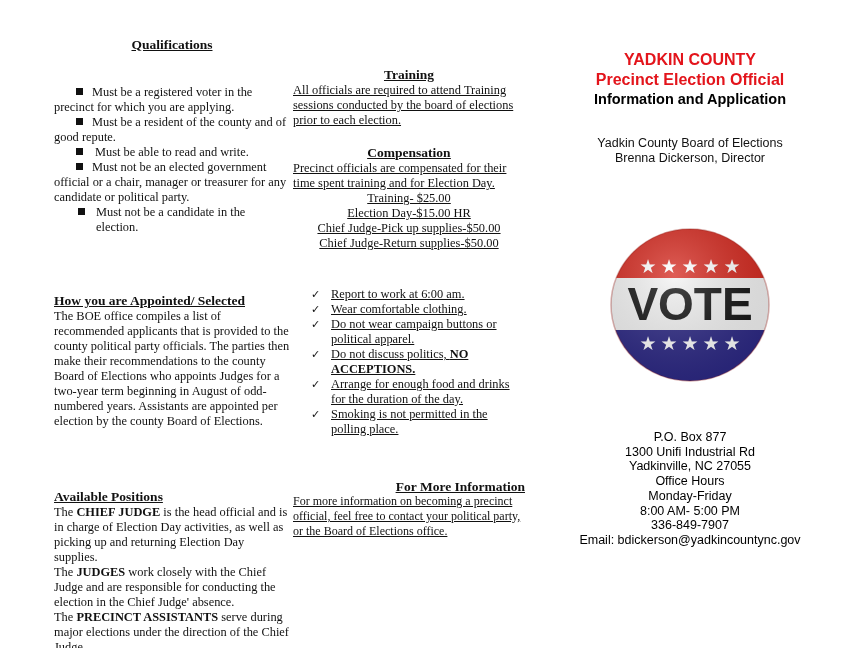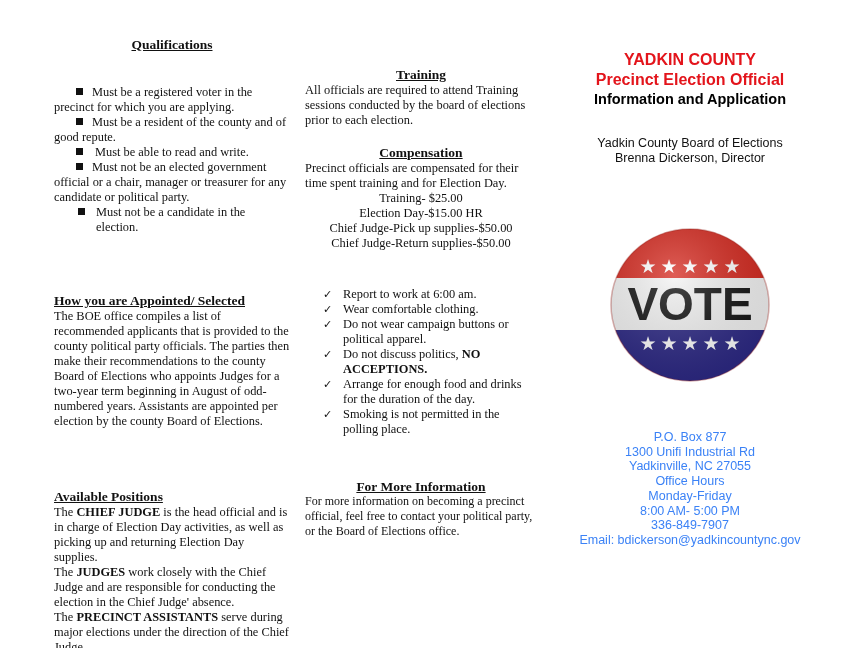--- a/index.html
+++ b/index.html
@@ -1,41 +1,41 @@
 <!DOCTYPE html>
 <html><head>
   <meta charset="utf-8">
   <style>
     * { box-sizing: border-box; margin: 0; padding: 0; }
     html, body { width: 842px; height: 648px; background: #ffffff; overflow: hidden; }
     body { position: relative; color: #111; }
     .col { position: absolute; font-family: "Liberation Serif", "DejaVu Serif", serif; font-size: 12.4px; line-height: 15px; color: #111; }
     .col1 { left: 54px; top: 37px; width: 236px; }
-    .col2 { left: 305px; top: 67px; width: 232px; }
+    .col2 { left: 293px; top: 67px; width: 232px; text-decoration: underline; }
     .col3 { left: 570px; top: 50px; width: 240px; font-family: "Liberation Sans", "DejaVu Sans", sans-serif; text-align: center; }
     h2.section { font-family: "Liberation Serif", serif; font-weight: bold; font-size: 13.5px; text-decoration: underline; line-height: 16px; }
     .center { text-align: center; }
     .left-head { text-align: left; margin-top: 44px; }
     ul.sq { list-style: none; }
     ul.sq li { position: relative; }
     ul.sq li .bullet { display: inline-block; width: 7px; height: 7px; background: #111; margin-right: 9px; vertical-align: 1px; }
     .indent-first { text-indent: 0; padding-left: 22px; margin-top: 32px; }
     .hang { padding-left: 42px; text-indent: -18px; }
     .gap { height: 15px; }
     .comp-list { text-align: center; }
     ul.check { list-style: none; padding-left: 18px; }
     ul.check li { position: relative; padding-left: 20px; }
     ul.check li .ck { position: absolute; left: 0; top: 0; font-family: "DejaVu Sans", sans-serif; font-size: 11px; }
     .times { font-family: "Liberation Serif", serif; }
-    .more-head { font-family: "Liberation Serif", serif; font-weight: bold; font-size: 13.5px; text-decoration: underline; text-align: center; }
+    .more-head { font-family: "Liberation Serif", serif; font-weight: bold; font-size: 13.5px; text-decoration: underline; text-align: right; }
     .title-red { color: #e3141b; font-weight: bold; font-size: 16px; line-height: 20px; }
     .title-black { color: #000; font-weight: bold; font-size: 14.5px; line-height: 18px; }
     .sub { font-size: 12.5px; line-height: 15px; color: #111; }
     .badge-wrap { position: absolute; left: 608px; top: 226px; width: 164px; height: 158px; }
-    .contact { position: absolute; left: 565px; top: 430px; width: 250px; text-align: center; font-family: "Liberation Sans", sans-serif; font-size: 12.5px; line-height: 14.7px; color: #3b82f6; }
+    .contact { position: absolute; left: 565px; top: 430px; width: 250px; text-align: center; font-family: "Liberation Sans", sans-serif; font-size: 12.5px; line-height: 14.7px; color: #000000; }
   </style>
 </head>
 <body>
 
 <div class="col col1">
   <h2 class="section center">Qualifications</h2>
   <ul class="sq">
     <li class="indent-first" style="padding-left:0;text-indent:22px;"><span class="bullet"></span><span>Must be a registered voter in the precinct for which you are applying.</span></li>
     <li style="text-indent:22px;"><span class="bullet"></span><span>Must be a resident of the county and of good repute.</span></li>
     <li style="text-indent:22px;"><span class="bullet" style="margin-right:12px;"></span><span>Must be able to read and write.</span></li>

